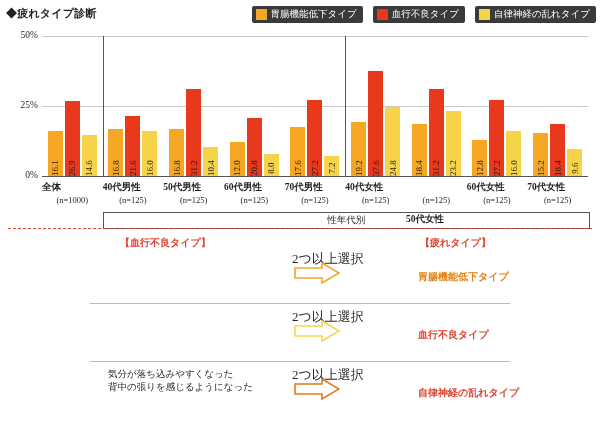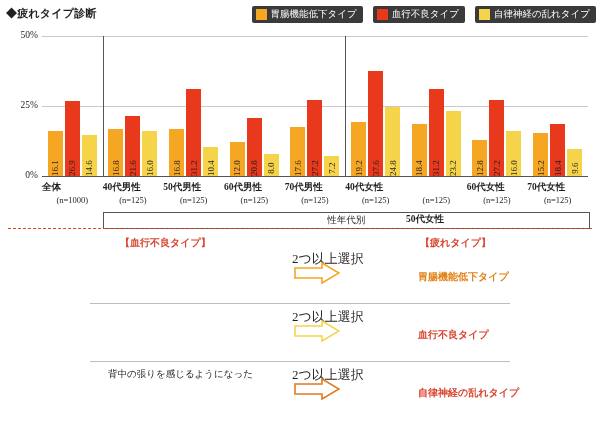--- a/index.html
+++ b/index.html
@@ -374,20 +374,21 @@
   <div class="sel-note" style="left:292px; top:308px;">2つ以上選択</div>
   <div class="arrow" style="left:294px; top:320px;">
     <svg width="46" height="22" viewBox="0 0 46 22">
         <polygon points="1,6 28,6 28,1 45,11 28,21 28,16 1,16" fill="#ffffff" stroke="#f6d44a" stroke-width="1.6"></polygon>
       </svg>
   </div>
   <div class="result" style="left:418px; top:328px; color:#d9432f;">血行不良タイプ</div>
   <div class="hr-light" style="top:361px;"></div>
 
   <div class="row-lines" style="left:108px; top:368px;">
+    <div>気分が落ち込みやすくなった</div>
     <div>背中の張りを感じるようになった</div>
   </div>
   <div class="sel-note" style="left:292px; top:366px;">2つ以上選択</div>
   <div class="arrow" style="left:294px; top:378px;">
     <svg width="46" height="22" viewBox="0 0 46 22">
         <polygon points="1,6 28,6 28,1 45,11 28,21 28,16 1,16" fill="#ffffff" stroke="#e07b1f" stroke-width="1.6"></polygon>
       </svg>
   </div>
   <div class="result" style="left:418px; top:386px; color:#d9432f;">自律神経の乱れタイプ</div>
 

